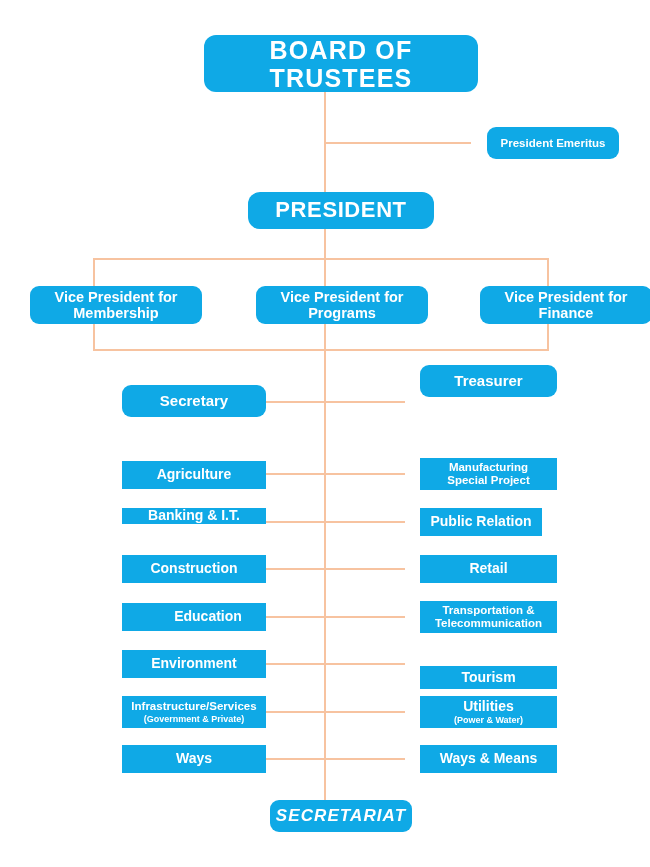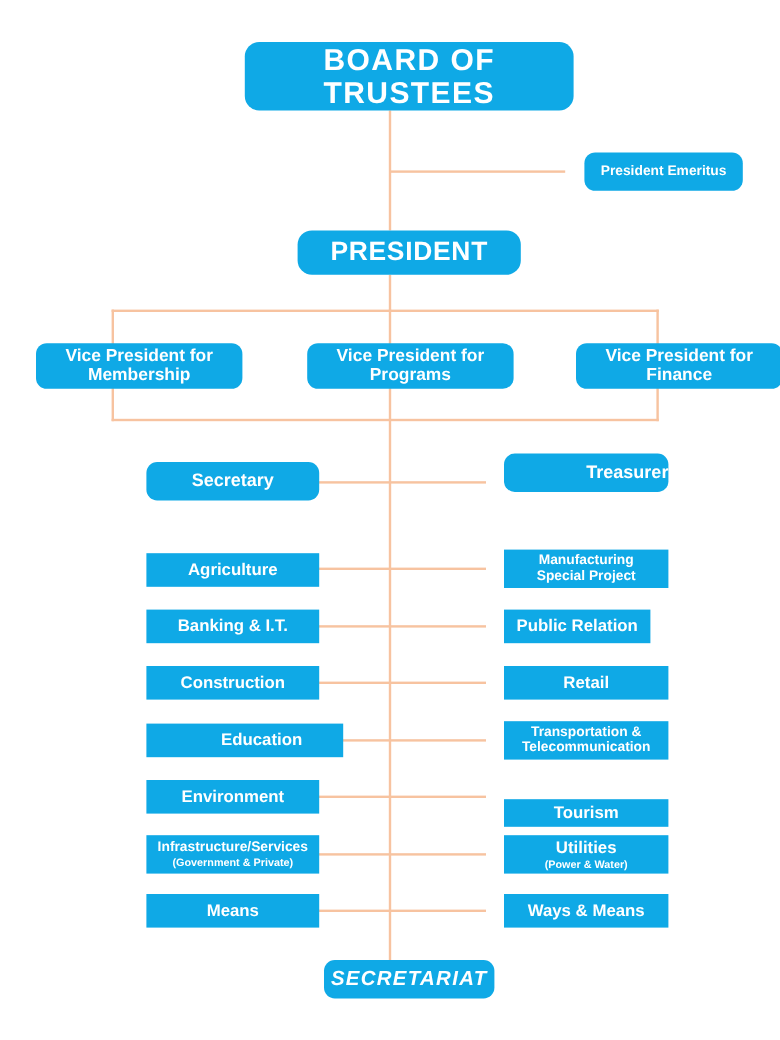--- a/index.html
+++ b/index.html
@@ -139,47 +139,47 @@
 
   <div class="box rounded t-vp" style="left:464px; top:286px; width:172px; height:38px;">
     <span>Vice President for</span>
     <span>Finance</span>
   </div>
 
   <div class="box rounded t-officer" style="left:106px; top:385px; width:144px; height:32px;">
     <span>Secretary</span>
   </div>
 
-  <div class="box rounded t-officer" style="left:404px; top:378px; width:137px; height:32px;align-items:flex-end;">
+  <div class="box rounded t-officer" style="left:404px; top:365px; width:137px; height:32px;">
     <span>Treasurer</span>
   </div>
 
   <div class="box square t-committee" style="left:106px; top:461px; width:144px; height:28px;">
     <span>Agriculture</span>
   </div>
   <div class="box square t-committee-sm" style="left:404px; top:458px; width:137px; height:32px;">
     <span style="white-space:pre-line;">Manufacturing
 Special Project</span>
   </div>
 
-  <div class="box square t-committee" style="left:106px; top:508px; width:144px; height:28px;">
+  <div class="box square t-committee" style="left:106px; top:508px; width:144px; height:16px;">
     <span>Banking &amp; I.T.</span>
   </div>
   <div class="box square t-committee" style="left:404px; top:508px; width:122px; height:28px;">
     <span>Public Relation</span>
   </div>
 
   <div class="box square t-committee" style="left:106px; top:555px; width:144px; height:28px;">
     <span>Construction</span>
   </div>
   <div class="box square t-committee" style="left:404px; top:555px; width:137px; height:28px;">
     <span>Retail</span>
   </div>
 
-  <div class="box square t-committee" style="left:106px; top:603px; width:164px; height:28px;padding-left:28px;">
+  <div class="box square t-committee" style="left:106px; top:603px; width:144px; height:28px;padding-left:28px;">
     <span>Education</span>
   </div>
   <div class="box square t-committee-sm" style="left:404px; top:601px; width:137px; height:32px;">
     <span style="white-space:pre-line;">Transportation &amp;
 Telecommunication</span>
   </div>
 
   <div class="box square t-committee" style="left:106px; top:650px; width:144px; height:28px;">
     <span>Environment</span>
   </div>
@@ -190,21 +190,21 @@
   <div class="box square t-committee-sm" style="left:106px; top:696px; width:144px; height:32px;">
     <span>Infrastructure/Services</span>
     <span class="sub">(Government &amp; Private)</span>
   </div>
   <div class="box square t-committee-sm" style="left:404px; top:696px; width:137px; height:32px;">
     <span style="font-size:14px;">Utilities</span>
     <span class="sub">(Power &amp; Water)</span>
   </div>
 
   <div class="box square t-committee" style="left:106px; top:745px; width:144px; height:28px;">
-    <span>Means</span>
+    <span>Ways</span>
   </div>
   <div class="box square t-committee" style="left:404px; top:745px; width:137px; height:28px;">
     <span>Ways &amp; Means</span>
   </div>
 
   <div class="box rounded t-secretariat" style="left:254px; top:800px; width:142px; height:32px;">
     <span>SECRETARIAT</span>
   </div>
 
 </div>

